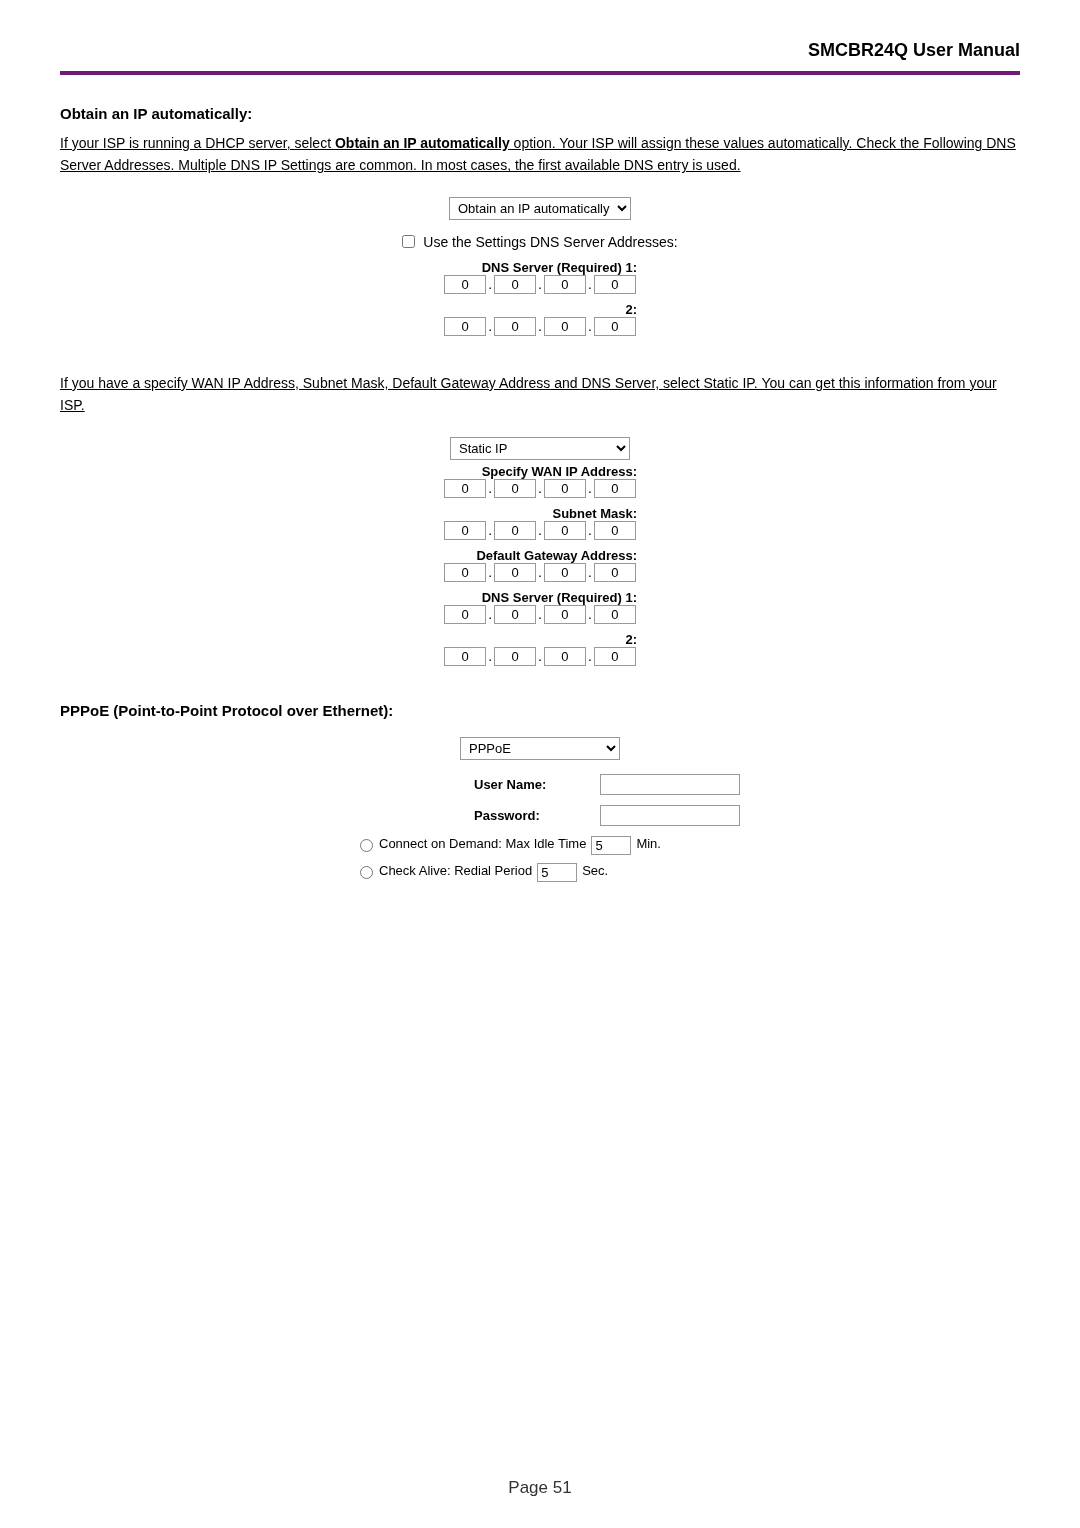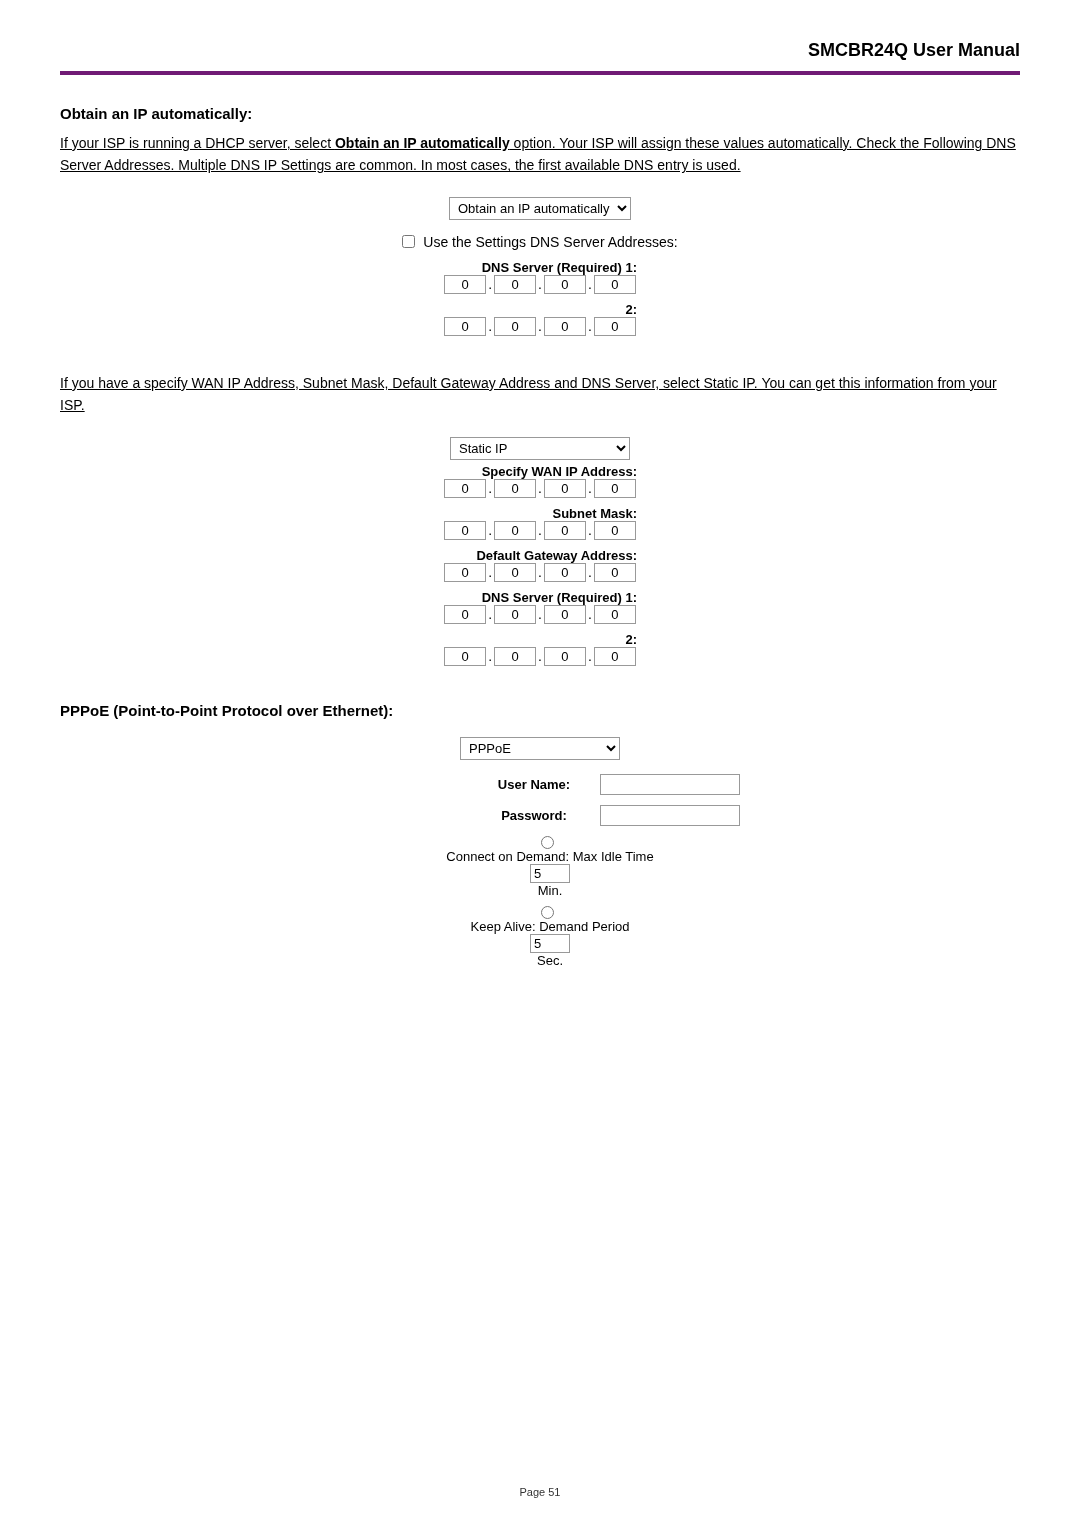--- a/index.html
+++ b/index.html
@@ -130,54 +130,52 @@
     }
     .pppoe-field-row {
       display: flex;
       align-items: center;
       margin-bottom: 10px;
       justify-content: flex-end;
     }
     .pppoe-field-label {
       font-size: 13px;
       font-weight: bold;
-      text-align: center;
+      text-align: left;
       margin-right: 6px;
       min-width: 120px;
     }
     .pppoe-field-row input[type=text] {
       width: 140px;
       border: 1px solid #999;
       font-size: 13px;
       padding: 2px 4px;
     }
     .radio-row {
       display: flex;
-      align-items: center;
       margin-bottom: 8px;
       font-size: 13px;
-      flex-direction: column;
     }
     .radio-row input[type=radio] {
       margin-right: 6px;
     }
     .radio-row input[type=text] {
       width: 40px;
       border: 1px solid #999;
       font-size: 13px;
       padding: 1px 3px;
       margin: 0 5px;
     }
     .page-footer {
       position: absolute;
       bottom: 30px;
       left: 0;
       right: 0;
       text-align: center;
-      font-size: 11px;
+      font-size: 17px;
       color: #333;
     }
     .center-form {
       display: flex;
       flex-direction: column;
       align-items: center;
     }
     .pppoe-dropdown-row {
       margin-bottom: 14px;
       display: flex;
@@ -337,21 +335,21 @@
           <input type="text" value="" style="">
         </div>
         <div class="radio-row" style="margin-left:20px; margin-top:8px;">
           <input type="radio" name="pppoe_mode" style="">
           <span>Connect on Demand: Max Idle Time</span>
           <input type="text" value="5" style="">
           <span>Min.</span>
         </div>
         <div class="radio-row" style="margin-left:20px; margin-top:4px;">
           <input type="radio" name="pppoe_mode" style="">
-          <span>Keep Alive: Demand Period</span>
+          <span>Check Alive: Redial Period</span>
           <input type="text" value="5" style="">
           <span>Sec.</span>
         </div>
       </div>
     </div>
   </div>
 
   <div class="page-footer">
     <span>Page 51</span>
   </div>

